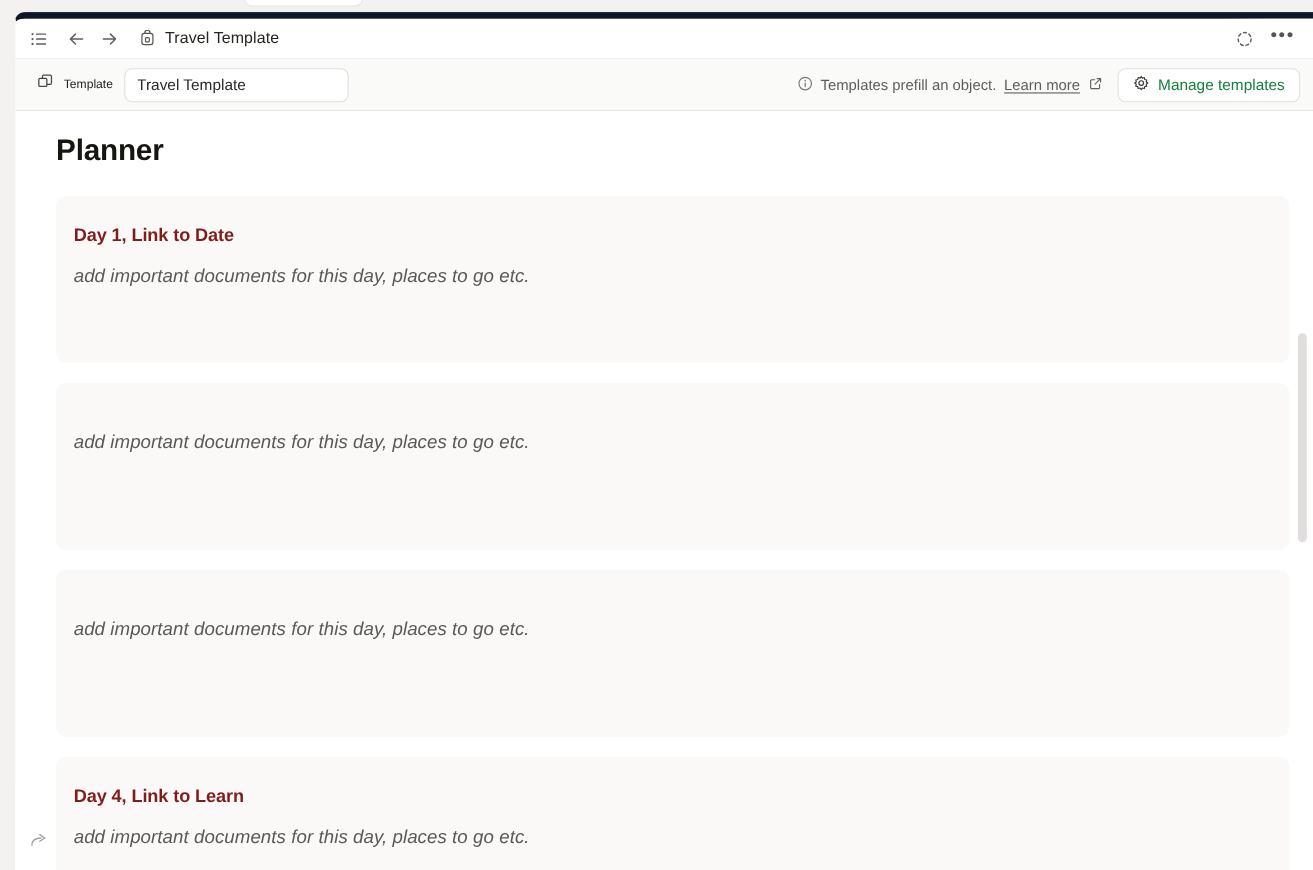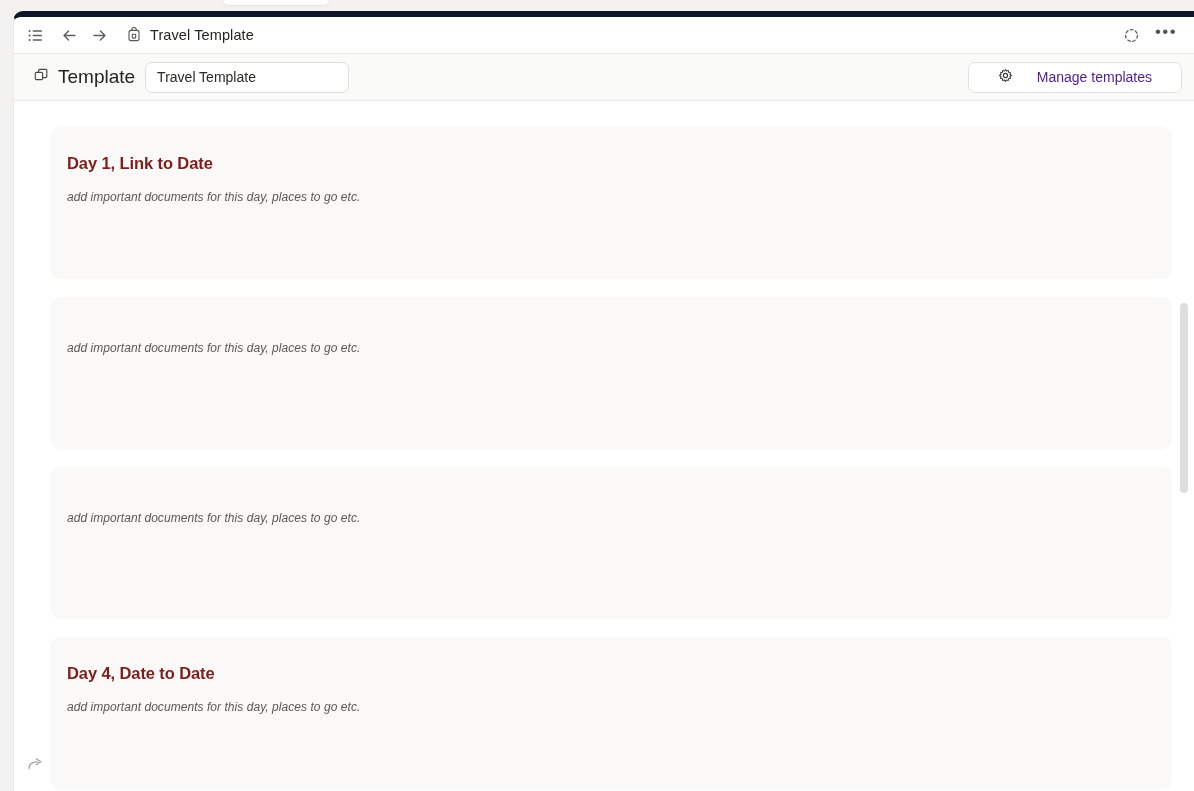--- a/index.html
+++ b/index.html
@@ -118,21 +118,21 @@
     display: flex;
     align-items: center;
     gap: 10px;
   }
   .tb-label-group {
     display: flex;
     align-items: center;
     gap: 9px;
   }
   .tb-label {
-    font-size: 19px;
+    font-size: 11px;
     color: #26241f;
     white-space: nowrap;
   }
   .copy-icon { color: #4a4844; display: block; }
   .tpl-input {
     width: 204px;
     height: 31px;
     border: 1px solid #e1dfdd;
     border-radius: 7px;
     background: #ffffff;
@@ -161,28 +161,28 @@
   .learn-more {
     color: #605e5c;
     text-decoration: underline;
     text-underline-offset: 2px;
     white-space: nowrap;
   }
   .ext-icon { color: #605e5c; display: block; margin-left: 1px; }
   .manage-btn {
     display: flex;
     align-items: center;
-    gap: 24px;
+    gap: 8px;
     height: 31px;
-    padding: 0 29px;
+    padding: 0 13px;
     background: #ffffff;
     border: 1px solid #e3e1df;
     border-radius: 7px;
     font-size: 14px;
-    color: #4c1d95;
+    color: #15803d;
     white-space: nowrap;
     box-sizing: border-box;
   }
   .gear-icon { color: #3b3a37; display: block; }
 
   
   .content {
     position: relative;
     height: calc(784px - 36px - 47px);
     background: #ffffff;
@@ -208,21 +208,21 @@
     padding: 27px 0 0 16px;
     box-sizing: border-box;
   }
   .day-title {
     font-size: 16.5px;
     font-weight: bold;
     color: #7f1d1d;
     letter-spacing: -0.1px;
   }
   .day-sub {
-    font-size: 12px;
+    font-size: 17px;
     font-style: italic;
     color: #5b5955;
     margin-top: 17px;
     letter-spacing: 0.05px;
   }
 
   
   .scroll-track {
     position: absolute;
     right: 6px;
@@ -318,53 +318,72 @@
             <rect x="1.3" y="4.3" width="7.3" height="7.3" rx="1.1" stroke="currentColor" stroke-width="1.15"></rect>
             <path d="M4.6 4.3V2.5a1.1 1.1 0 0 1 1.1-1.1h6a1.1 1.1 0 0 1 1.1 1.1v6a1.1 1.1 0 0 1-1.1 1.1H8.6" stroke="currentColor" stroke-width="1.15" stroke-linejoin="round"></path>
           </svg>
         </span>
         <span class="tb-label">Template</span>
       </div>
       <input class="tpl-input" type="text" value="Travel Template" style="">
     </div>
 
     <div class="tb-right">
+      <div class="prefill-note">
+        <span class="info-icon">
+          <svg width="14" height="14" viewBox="0 0 14 14" fill="none" aria-hidden="true">
+            <circle cx="7" cy="7" r="5.7" stroke="currentColor" stroke-width="1.1"></circle>
+            <rect x="6.45" y="6.1" width="1.1" height="4.1" rx="0.55" fill="currentColor"></rect>
+            <circle cx="7" cy="4.3" r="0.72" fill="currentColor"></circle>
+          </svg>
+        </span>
+        <span>Templates prefill an object.</span>
+        <a class="learn-more" href="#">Learn more</a>
+        <span class="ext-icon">
+          <svg width="12" height="12" viewBox="0 0 12 12" fill="none" aria-hidden="true">
+            <path d="M9.6 6.9v2.6a1.1 1.1 0 0 1-1.1 1.1H2.6a1.1 1.1 0 0 1-1.1-1.1V3.6a1.1 1.1 0 0 1 1.1-1.1h2.6" stroke="currentColor" stroke-width="1.05" stroke-linecap="round" stroke-linejoin="round"></path>
+            <path d="M7.5 1.5h3v3" stroke="currentColor" stroke-width="1.05" stroke-linecap="round" stroke-linejoin="round"></path>
+            <path d="M5.5 6.5l5-5" stroke="currentColor" stroke-width="1.05" stroke-linecap="round"></path>
+          </svg>
+        </span>
+      </div>
 
       <div class="manage-btn">
         <span class="gear-icon">
           <svg width="15" height="15" viewBox="0 0 15 15" fill="none" aria-hidden="true">
             <circle cx="7.5" cy="7.5" r="2.1" stroke="currentColor" stroke-width="1.1"></circle>
             <path d="M7.5 1.5l1 1.5 1.8-.5.4 1.8 1.8.4-.5 1.8 1.5 1-1.5 1 .5 1.8-1.8.4-.4 1.8-1.8-.5-1 1.5-1-1.5-1.8.5-.4-1.8-1.8-.4.5-1.8-1.5-1 1.5-1-.5-1.8 1.8-.4.4-1.8 1.8.5 1-1.5z" stroke="currentColor" stroke-width="1.05" stroke-linejoin="round"></path>
           </svg>
         </span>
         <span>Manage templates</span>
       </div>
     </div>
   </div>
 
   <div class="content">
 
+    <div class="page-title">Planner</div>
 
     <div class="cards">
 
       <div class="day-card">
         <div class="day-title">Day 1, Link to Date</div>
         <div class="day-sub">add important documents for this day, places to go etc.</div>
       </div>
 
       <div class="day-card">
         <div class="day-sub">add important documents for this day, places to go etc.</div>
       </div>
 
       <div class="day-card">
         <div class="day-sub">add important documents for this day, places to go etc.</div>
       </div>
 
       <div class="day-card">
-        <div class="day-title">Day 4, Date to Date</div>
+        <div class="day-title">Day 4, Link to Learn</div>
         <div class="day-sub">add important documents for this day, places to go etc.</div>
       </div>
 
     </div>
 
     <div class="scroll-track">
       <div class="scroll-thumb"></div>
     </div>
 
     <div class="share-btn">

